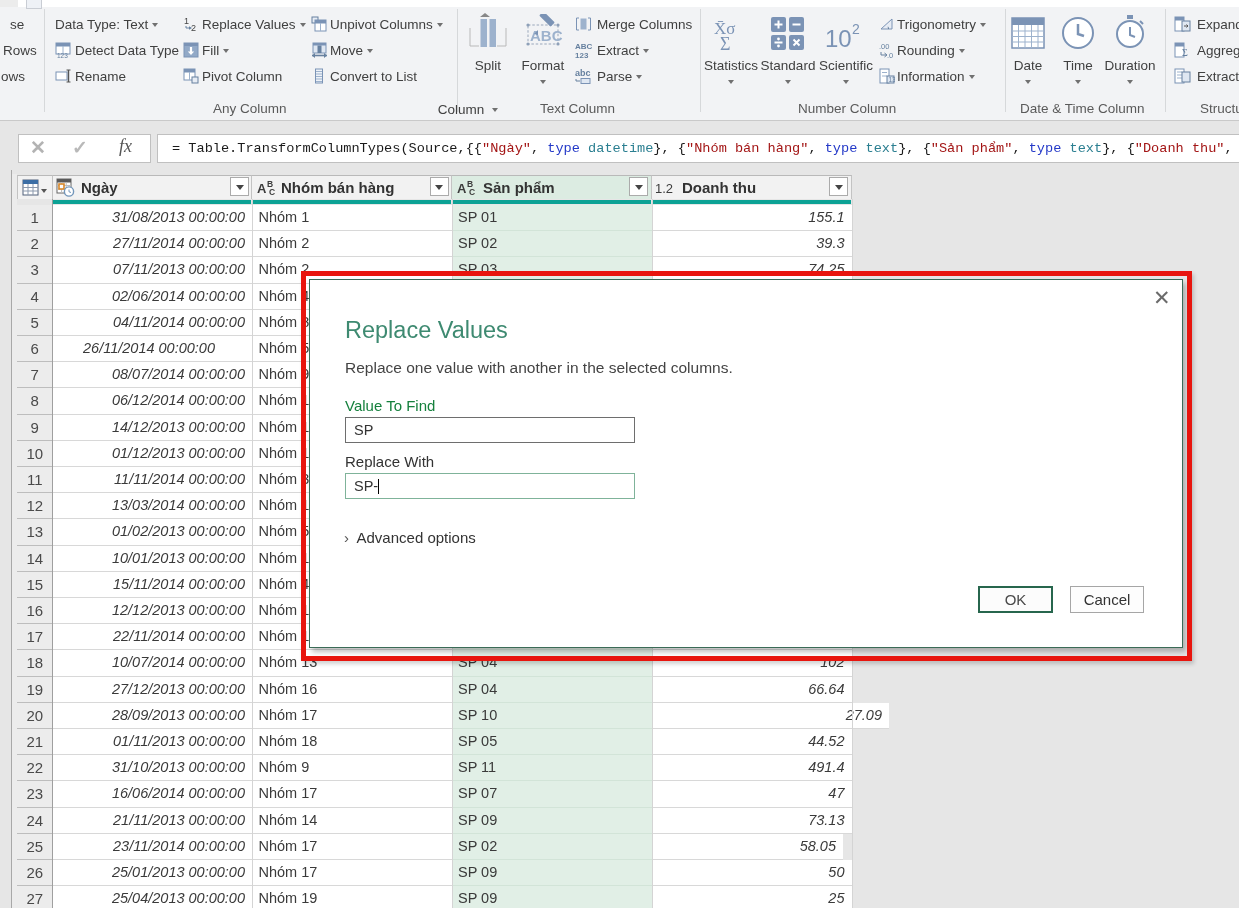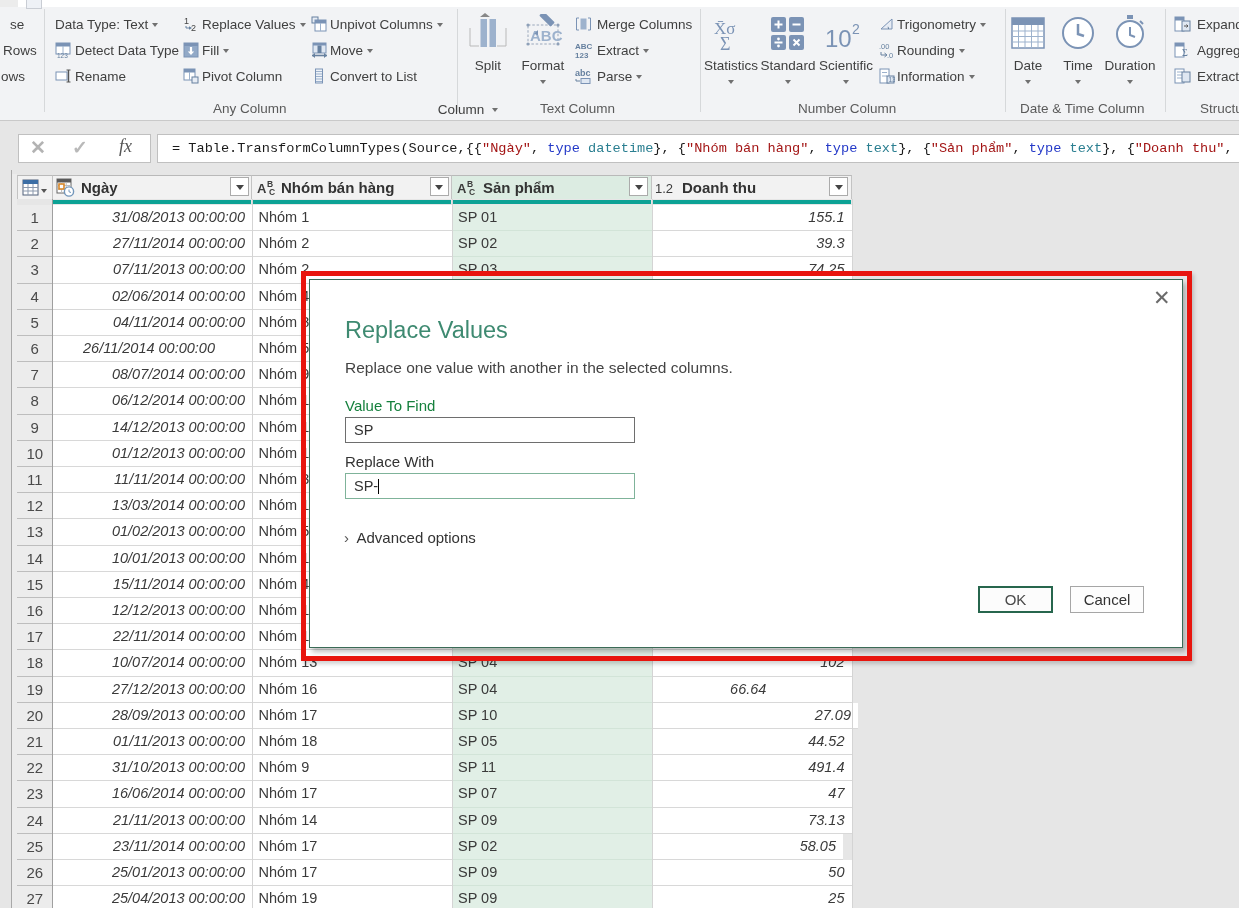--- a/index.html
+++ b/index.html
@@ -374,26 +374,26 @@
 <div class="cell nm" style="left:652px;top:624.2px;width:199.5px;background:#fff;">61.9</div>
 <div class="cell rn" style="left:16.5px;top:650.4px;width:36.5px;">18</div>
 <div class="cell dt" style="left:53px;top:650.4px;width:199px;background:#fff;">10/07/2014 00:00:00</div>
 <div class="cell gr" style="left:252.5px;top:650.4px;width:199px;background:#fff;">Nhóm 13</div>
 <div class="cell sp" style="left:452px;top:650.4px;width:199.5px;">SP 04</div>
 <div class="cell nm" style="left:652px;top:650.4px;width:199.5px;background:#fff;">102</div>
 <div class="cell rn" style="left:16.5px;top:676.5999999999999px;width:36.5px;">19</div>
 <div class="cell dt" style="left:53px;top:676.5999999999999px;width:199px;background:#fff;">27/12/2013 00:00:00</div>
 <div class="cell gr" style="left:252.5px;top:676.5999999999999px;width:199px;background:#fff;">Nhóm 16</div>
 <div class="cell sp" style="left:452px;top:676.5999999999999px;width:199.5px;">SP 04</div>
-<div class="cell nm" style="left:652px;top:676.5999999999999px;width:199.5px;background:#fff;text-align:center;">66.64</div>
+<div class="cell nm" style="left:652px;top:676.5999999999999px;width:199.5px;background:#fff;">66.64</div>
 <div class="cell rn" style="left:16.5px;top:702.8px;width:36.5px;">20</div>
 <div class="cell dt" style="left:53px;top:702.8px;width:199px;background:#fff;">28/09/2013 00:00:00</div>
 <div class="cell gr" style="left:252.5px;top:702.8px;width:199px;background:#fff;">Nhóm 17</div>
 <div class="cell sp" style="left:452px;top:702.8px;width:199.5px;">SP 10</div>
-<div class="cell nm" style="left:652px;top:702.8px;width:206px;background:#fff;">27.09</div>
+<div class="cell nm" style="left:652px;top:702.8px;width:237px;background:#fff;">27.09</div>
 <div class="cell rn" style="left:16.5px;top:729.0px;width:36.5px;">21</div>
 <div class="cell dt" style="left:53px;top:729.0px;width:199px;background:#fff;">01/11/2013 00:00:00</div>
 <div class="cell gr" style="left:252.5px;top:729.0px;width:199px;background:#fff;">Nhóm 18</div>
 <div class="cell sp" style="left:452px;top:729.0px;width:199.5px;">SP 05</div>
 <div class="cell nm" style="left:652px;top:729.0px;width:199.5px;background:#fff;">44.52</div>
 <div class="cell rn" style="left:16.5px;top:755.1999999999999px;width:36.5px;">22</div>
 <div class="cell dt" style="left:53px;top:755.1999999999999px;width:199px;background:#fff;">31/10/2013 00:00:00</div>
 <div class="cell gr" style="left:252.5px;top:755.1999999999999px;width:199px;background:#fff;">Nhóm 9</div>
 <div class="cell sp" style="left:452px;top:755.1999999999999px;width:199.5px;">SP 11</div>
 <div class="cell nm" style="left:652px;top:755.1999999999999px;width:199.5px;background:#fff;">491.4</div>

